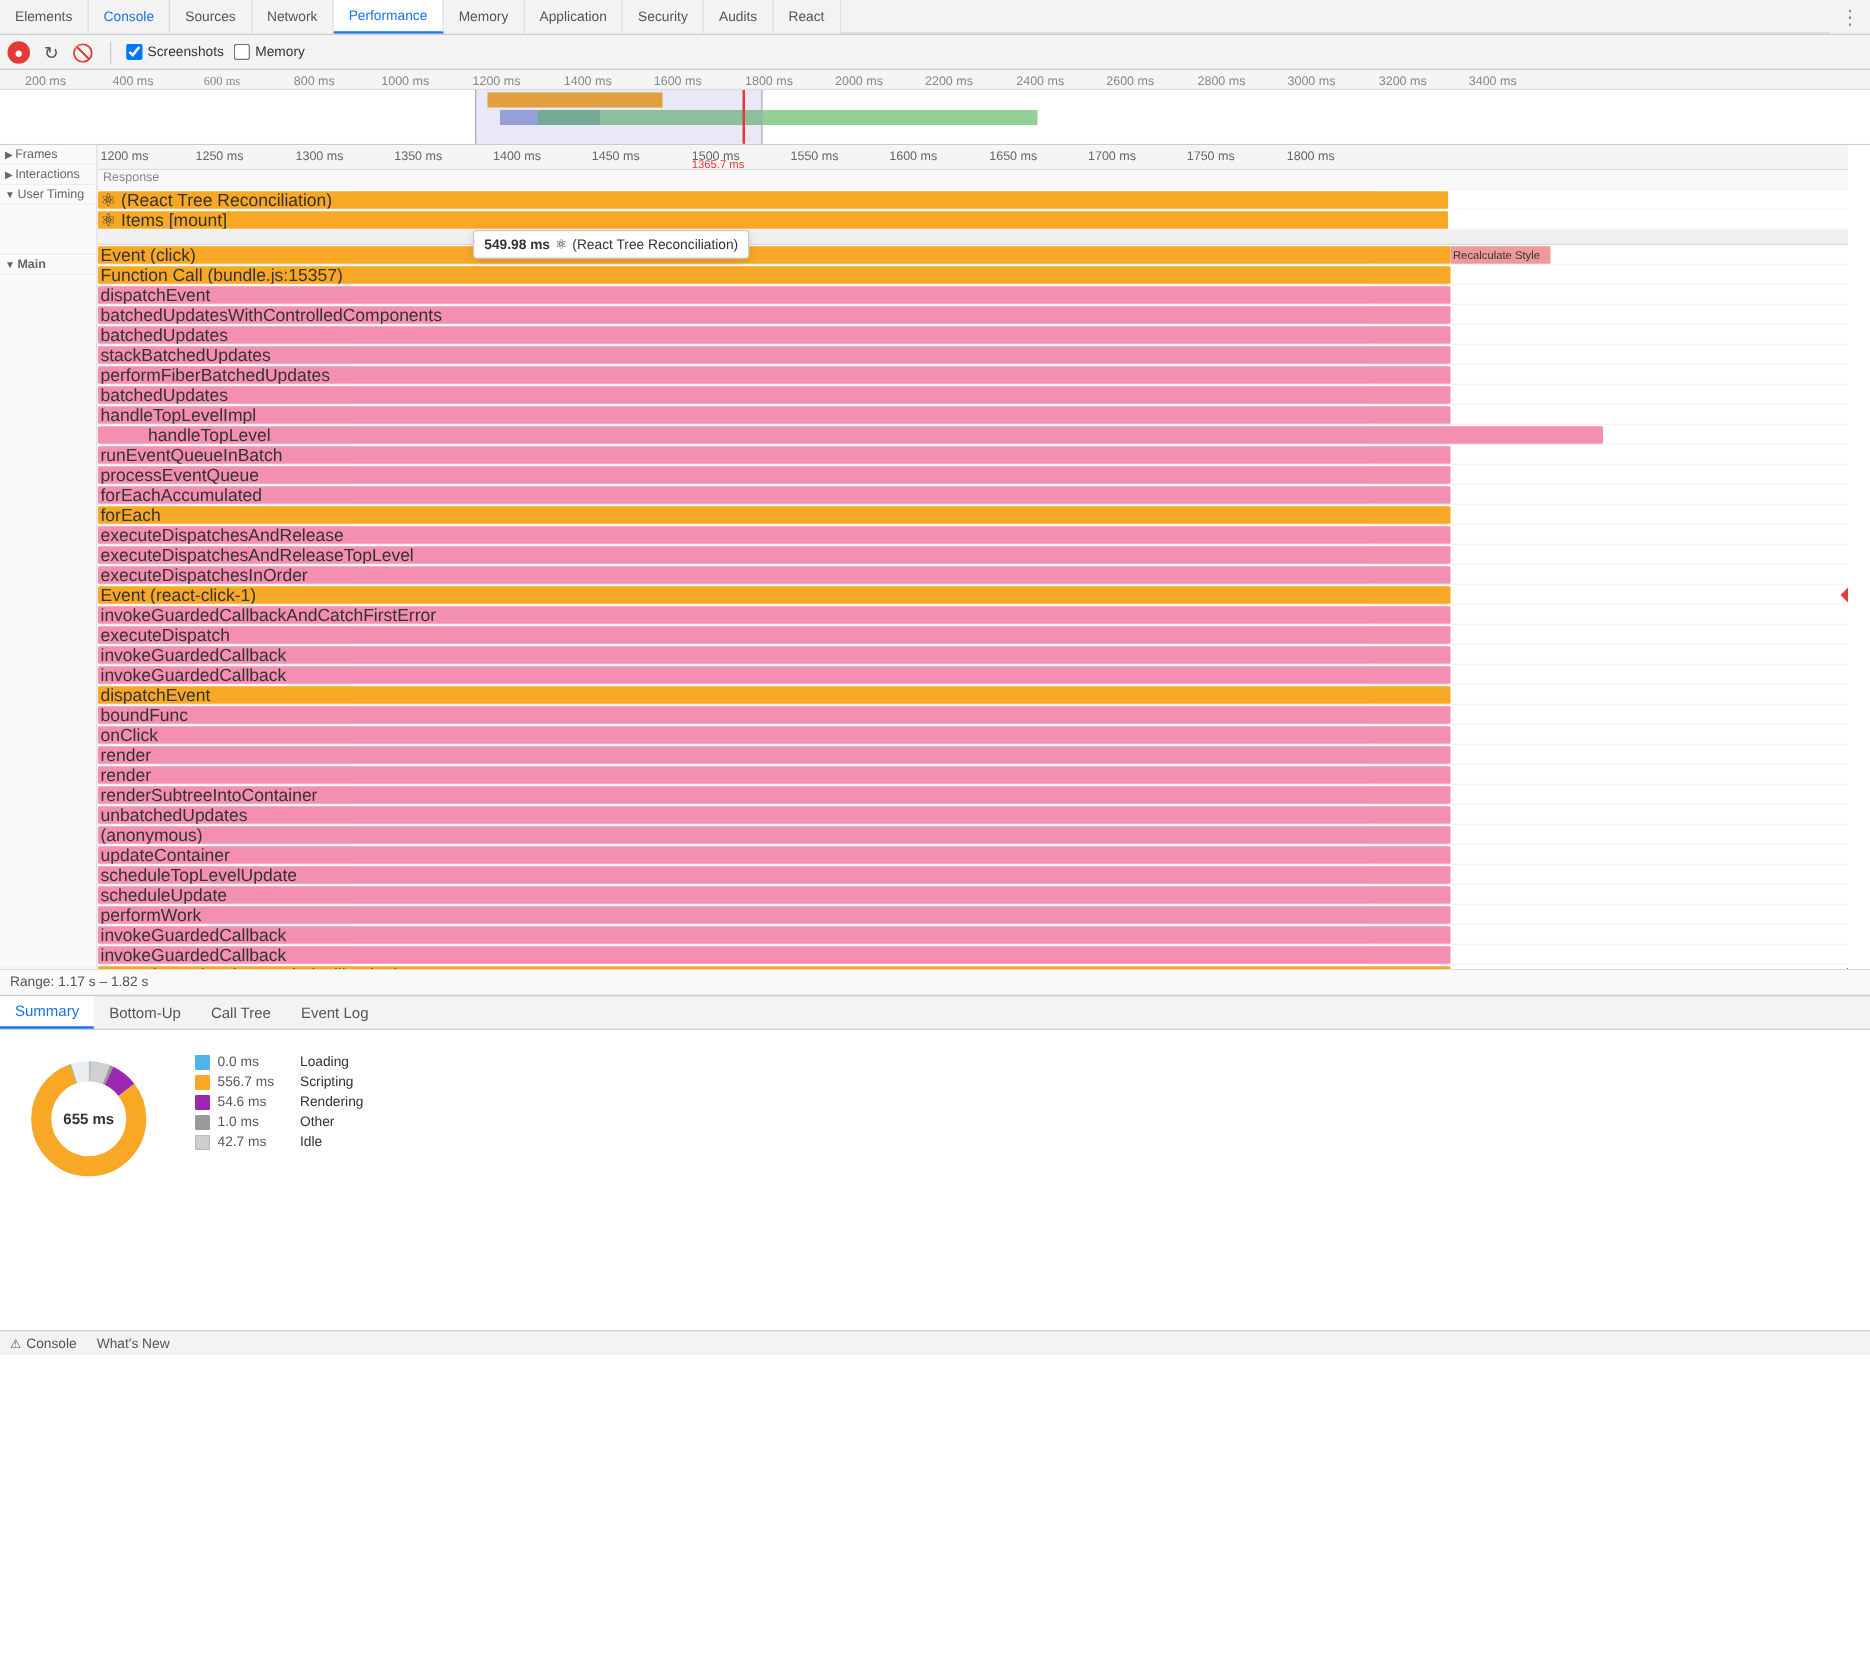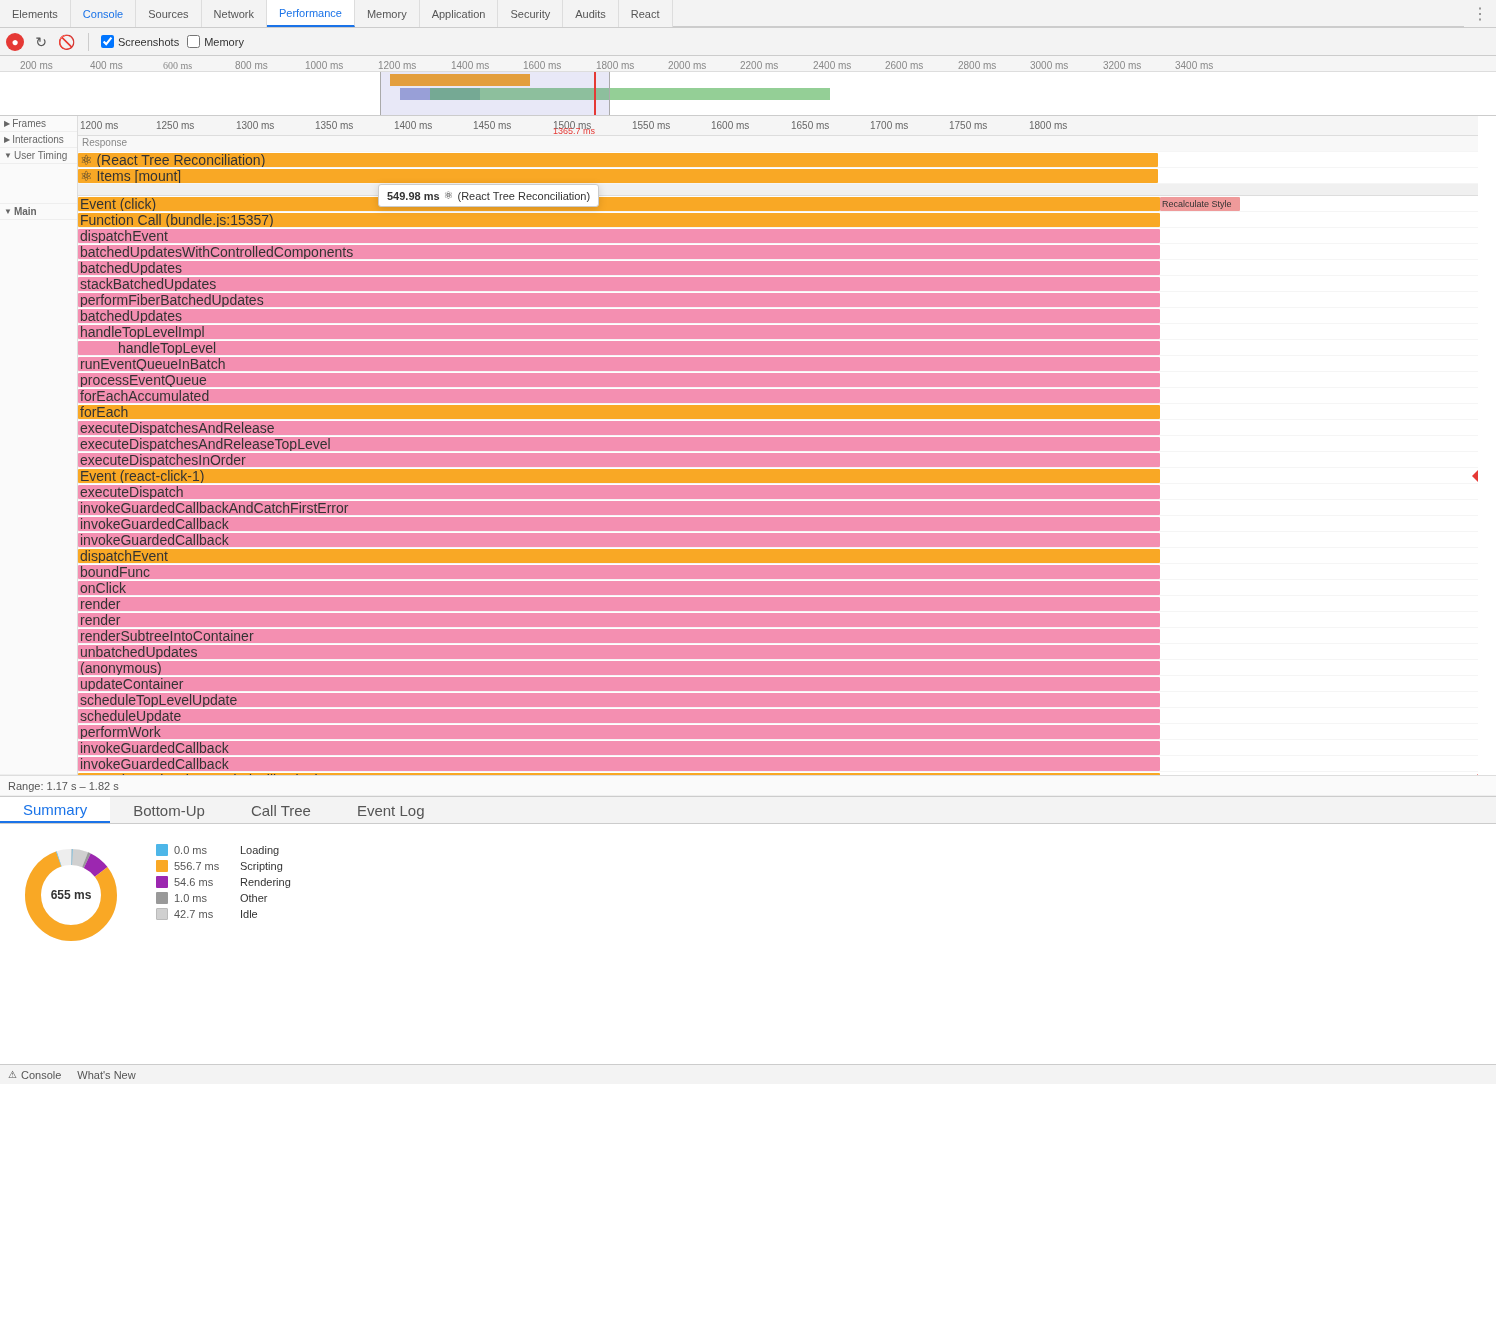--- a/index.html
+++ b/index.html
@@ -193,24 +193,24 @@
     
     #bottom-tabs {
       height: 28px;
       background: #f3f3f3;
       border-top: 1px solid #ccc;
       border-bottom: 1px solid #ccc;
       display: flex;
       align-items: stretch;
     }
     .bottom-tab {
-      padding: 0 23px;
+      padding: 0 12px;
       display: flex; align-items: center;
       cursor: pointer;
-      font-size: 15px;
+      font-size: 12px;
       color: #555;
     }
     .bottom-tab.active {
       color: #1a73e8;
       border-bottom: 2px solid #1a73e8;
       background: #fff;
     }
 
     
     #summary-panel {
@@ -489,21 +489,21 @@
         <div class="flame-bar bar-pink" style="left:0; width:1082px;">
             <span>batchedUpdates</span>
           </div>
       </div>
       <div class="flame-row">
         <div class="flame-bar bar-pink" style="left:0; width:1082px;">
             <span>handleTopLevelImpl</span>
           </div>
       </div>
       <div class="flame-row">
-        <div class="flame-bar bar-pink" style="left:0; width:1082px;padding-left:40px;">
+        <div class="flame-bar bar-pink" style="left:0; width:1204px;padding-left:40px;">
             <span>handleTopLevel</span>
           </div>
       </div>
       <div class="flame-row">
         <div class="flame-bar bar-pink" style="left:0; width:1082px;">
             <span>runEventQueueInBatch</span>
           </div>
       </div>
       <div class="flame-row">
         <div class="flame-bar bar-pink" style="left:0; width:1082px;">
@@ -536,26 +536,26 @@
           </div>
       </div>
       <div class="flame-row">
         <div class="flame-bar bar-yellow" style="left:0; width:1082px;">
             <span>Event (react-click-1)</span>
           </div>
         <div style="position:absolute;right:0;top:2px;width:0;height:0;border-top:6px solid transparent;border-bottom:6px solid transparent;border-right:6px solid #e53935;"></div>
       </div>
       <div class="flame-row">
         <div class="flame-bar bar-pink" style="left:0; width:1082px;">
+            <span>invokeGuardedCallbackAndCatchFirstError</span>
+          </div>
+      </div>
+      <div class="flame-row">
+        <div class="flame-bar bar-pink" style="left:0; width:1082px;">
             <span>executeDispatch</span>
-          </div>
-      </div>
-      <div class="flame-row">
-        <div class="flame-bar bar-pink" style="left:0; width:1082px;">
-            <span>invokeGuardedCallbackAndCatchFirstError</span>
           </div>
       </div>
       <div class="flame-row">
         <div class="flame-bar bar-pink" style="left:0; width:1082px;">
             <span>invokeGuardedCallback</span>
           </div>
       </div>
       <div class="flame-row">
         <div class="flame-bar bar-pink" style="left:0; width:1082px;">
             <span>invokeGuardedCallback</span>

